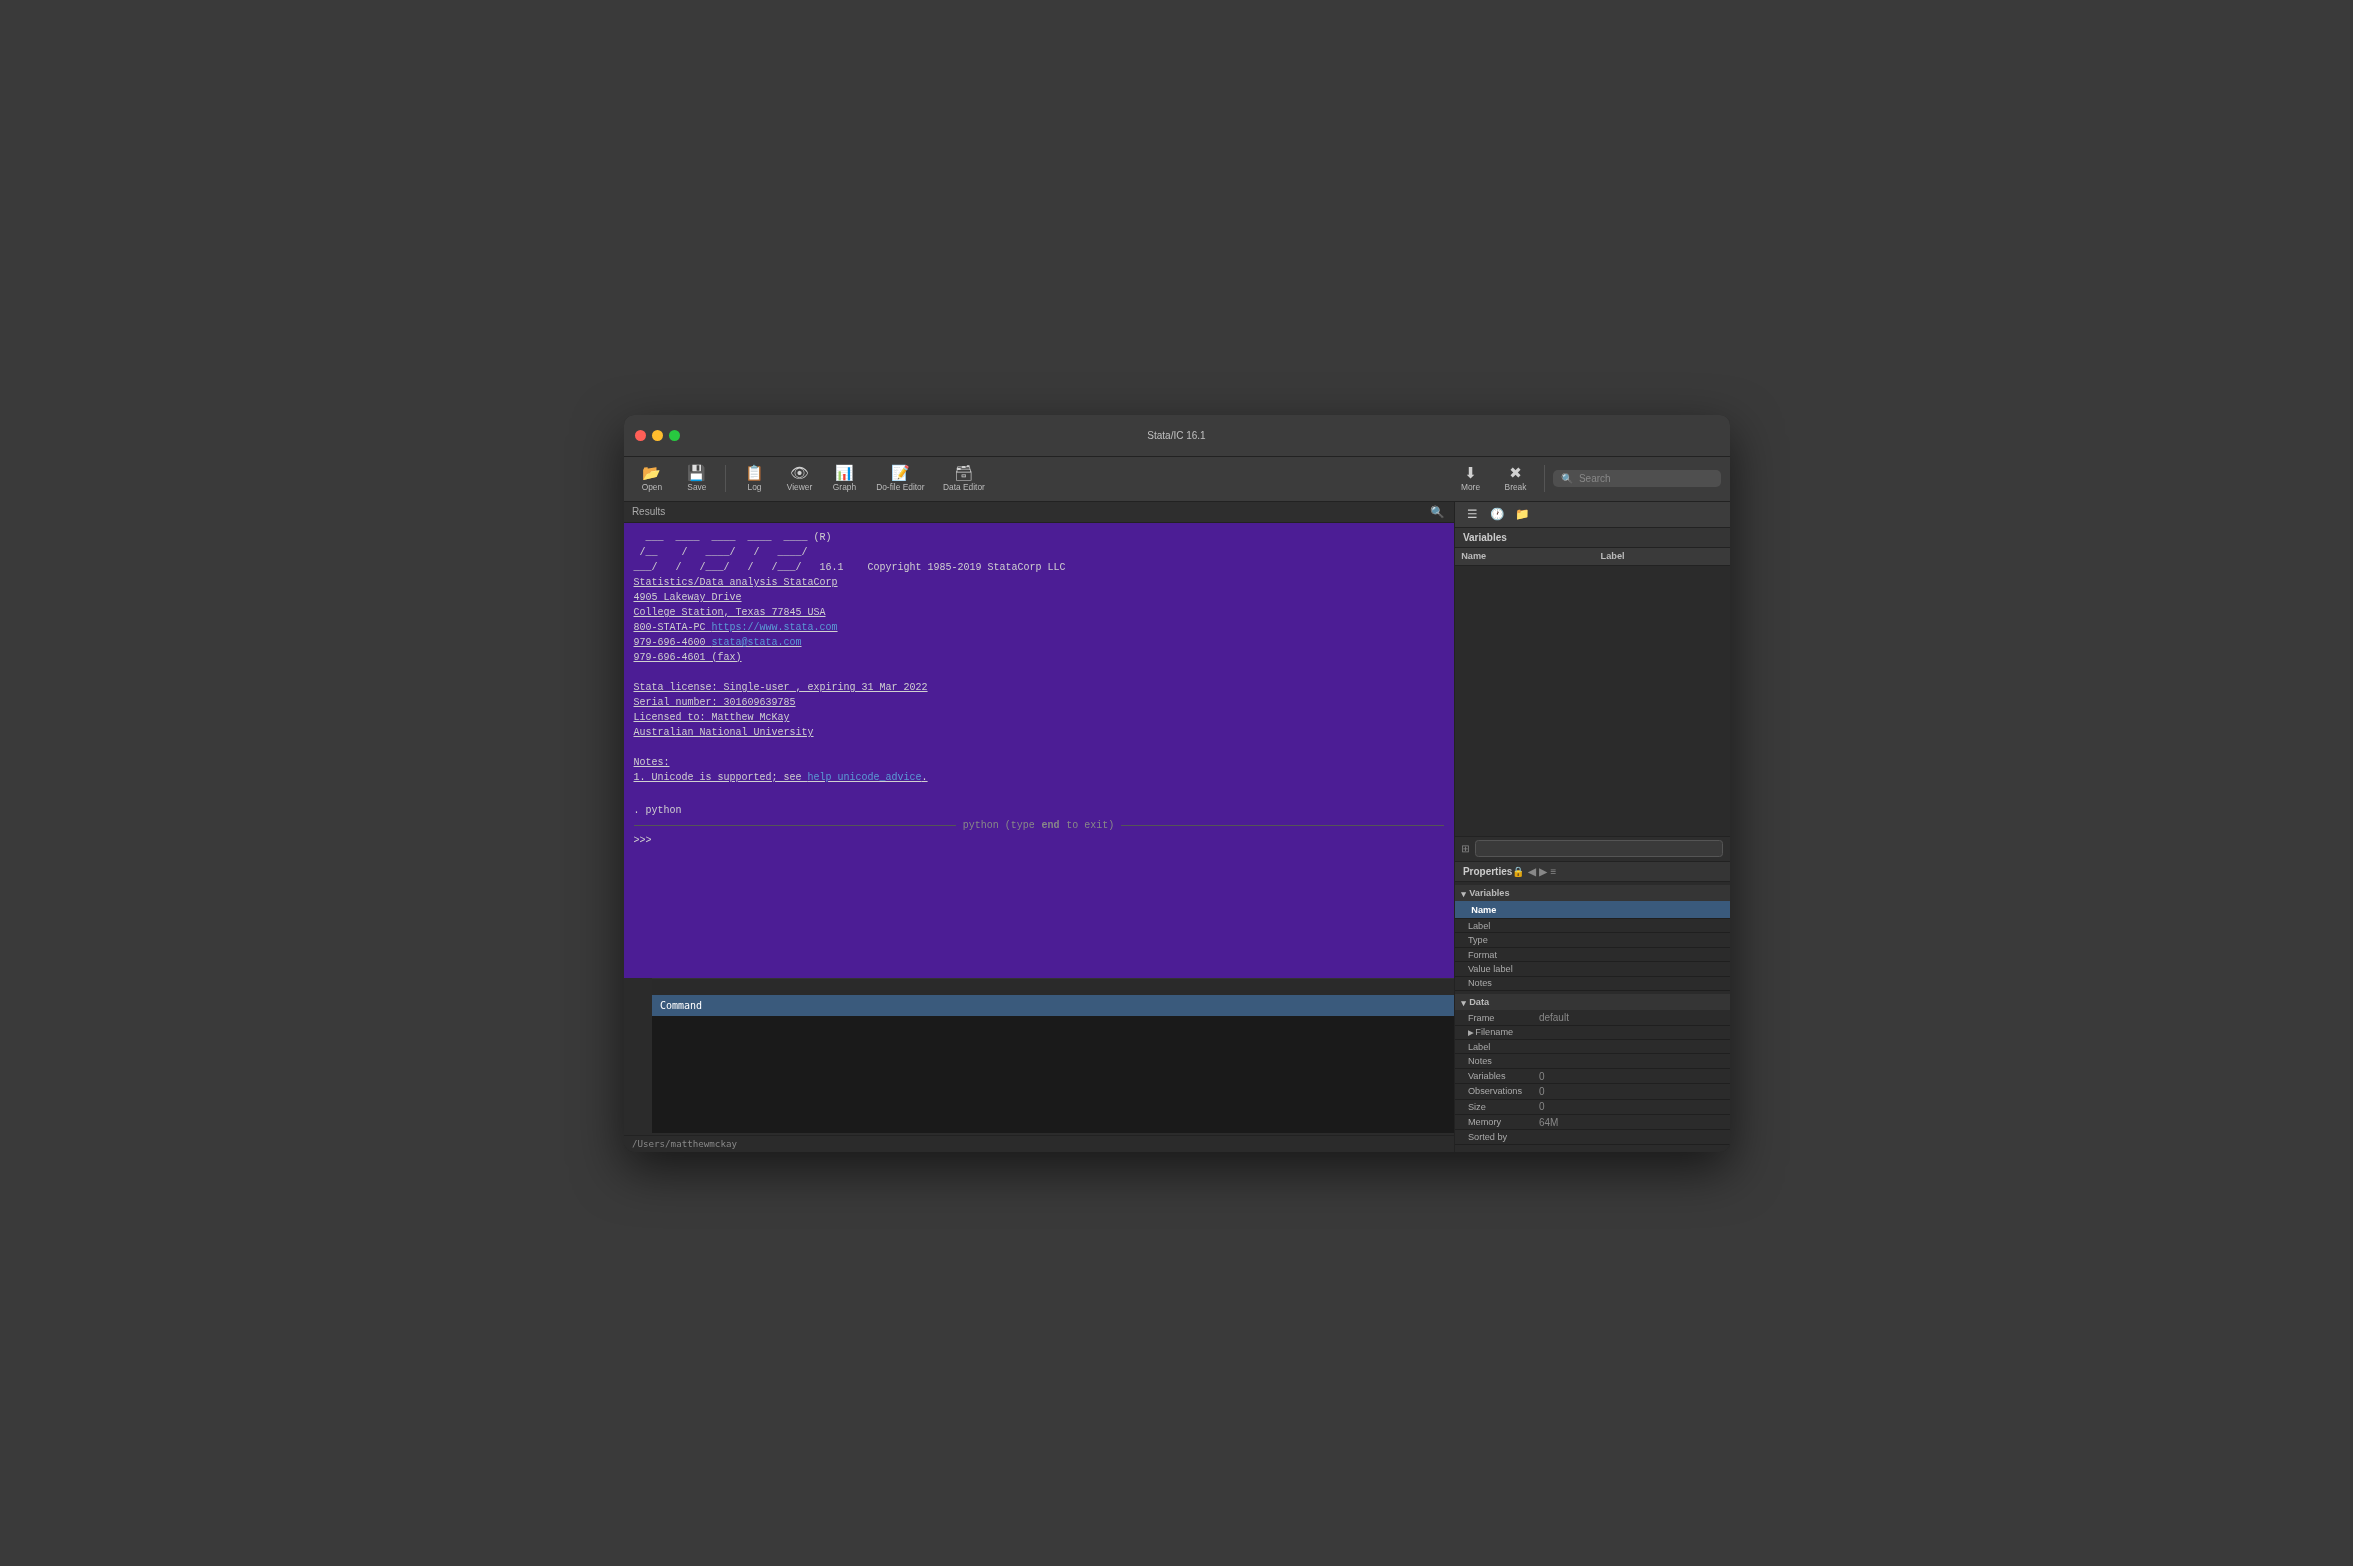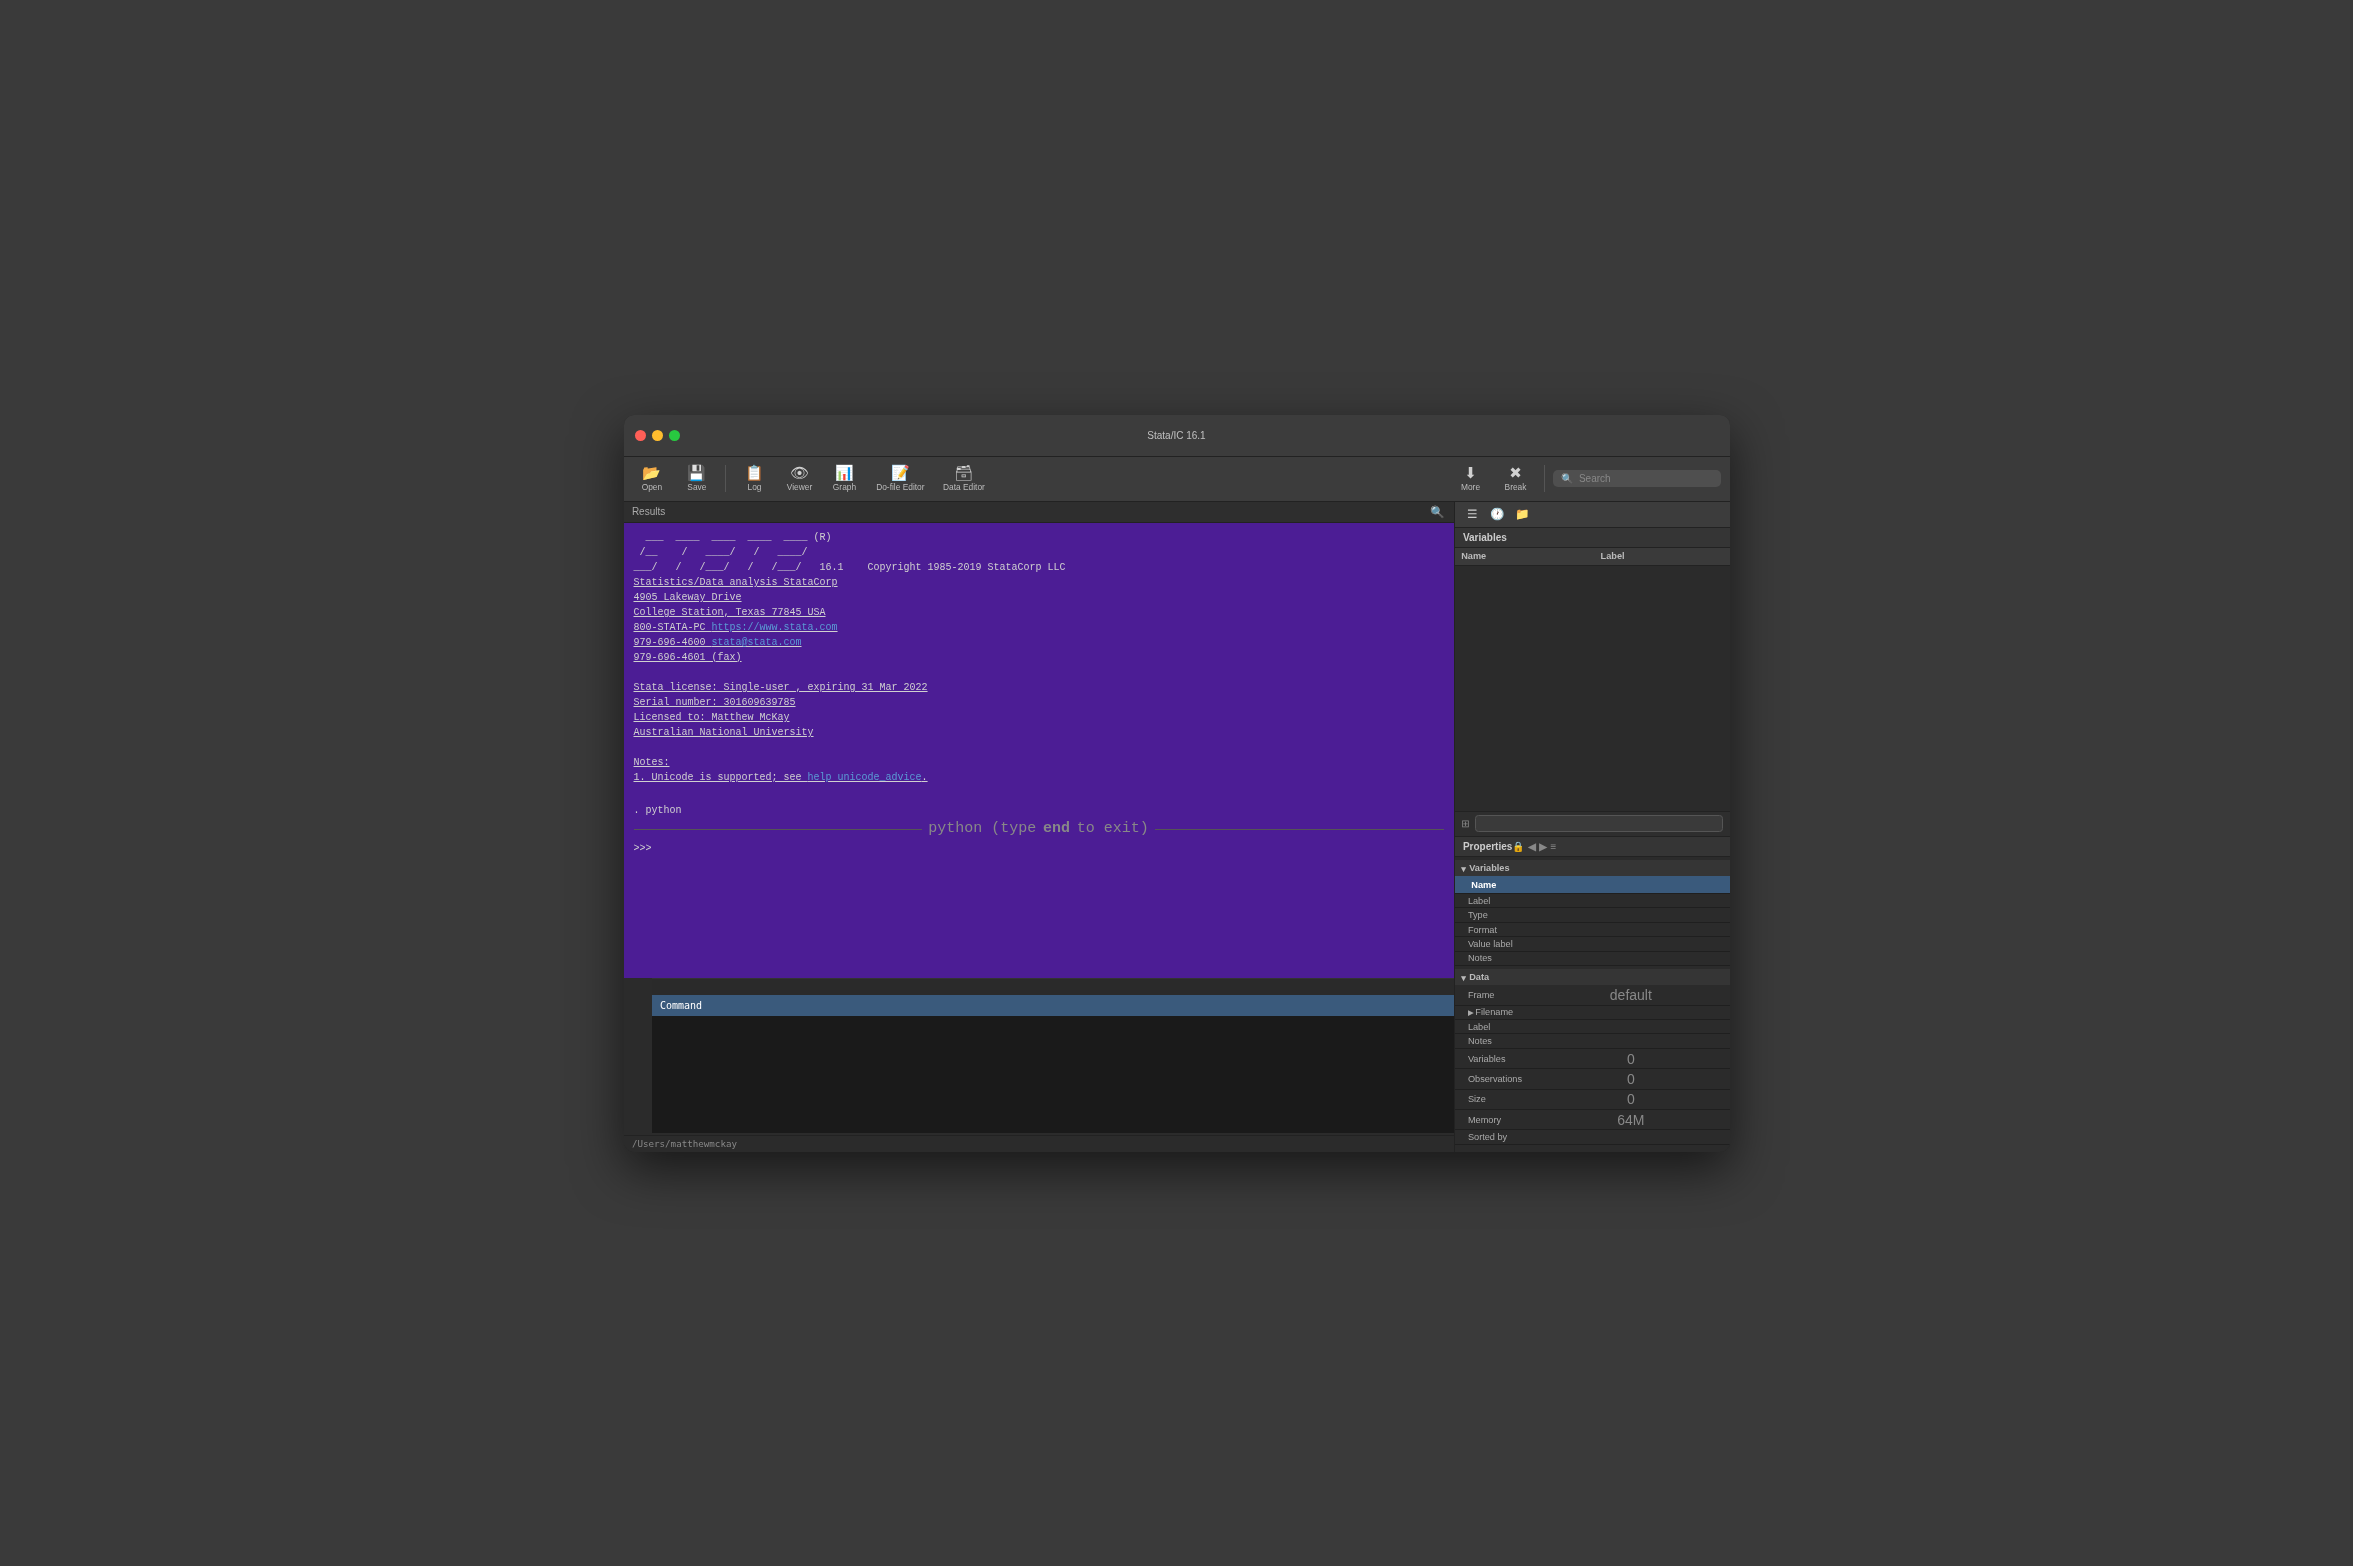--- a/index.html
+++ b/index.html
@@ -162,21 +162,21 @@
       margin-top: 3.4px;
     }
     .results-content .python-prompt {
       color: #d0d0d0;
     }
     .python-divider {
       display: flex;
       align-items: center;
       gap: 6.7px;
       color: #888;
-      font-size: 15px;
+      font-size: 10px;
     }
     .python-divider::before,
     .python-divider::after {
       content: '';
       flex: 1;
       height: 0.8px;
       background: #555;
     }
     
     .input-section {
@@ -341,24 +341,23 @@
       padding: 1.7px 6.7px 1.7px 13.4px;
       border-bottom: 0.8px solid #1f1f1f;
     }
     .prop-row .prop-name {
       font-size: 9.2px;
       color: #aaa;
       width: 71px;
       flex-shrink: 0;
     }
     .prop-row .prop-value {
-      font-size: 14px;
+      font-size: 10px;
       color: #888;
       flex: 1;
-      text-align: center;
     }
     .prop-row .prop-name-selected {
       background: #3a5a7c;
       color: #fff;
       width: 100%;
       padding: 1.7px 3.4px;
       font-size: 9.2px;
       font-weight: 600;
     }
     .name-row {

